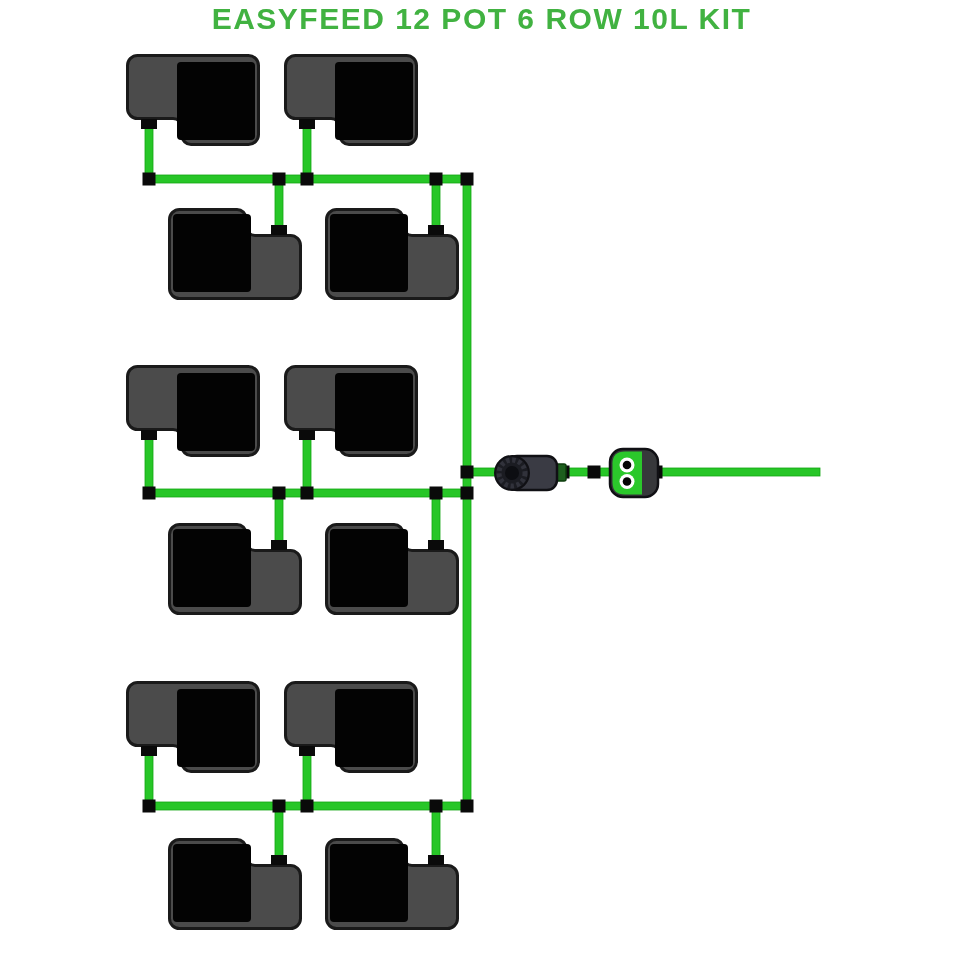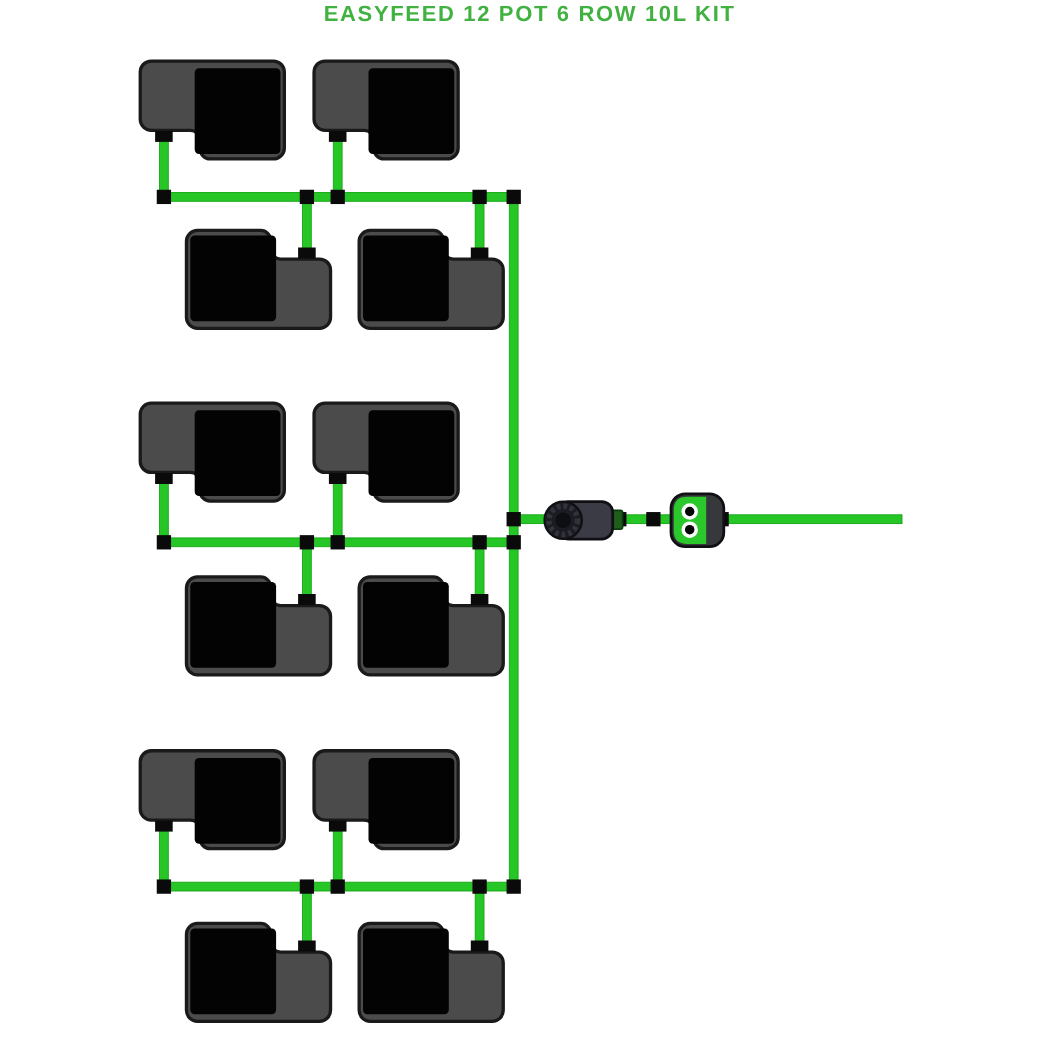--- a/index.html
+++ b/index.html
@@ -15,21 +15,21 @@
     width: 963px;
     height: 963px;
     font-family: "Liberation Sans", sans-serif;
   }
   .title {
     position: absolute;
     top: 2px;
     left: 0;
     width: 100%;
     text-align: center;
-    font-size: 20px;
+    font-size: 30px;
     font-weight: 700;
     letter-spacing: 1.5px;
     color: var(--title_green, #41b241);
     white-space: nowrap;
   }
   svg.diagram {
     position: absolute;
     left: 0;
     top: 0;
   }

